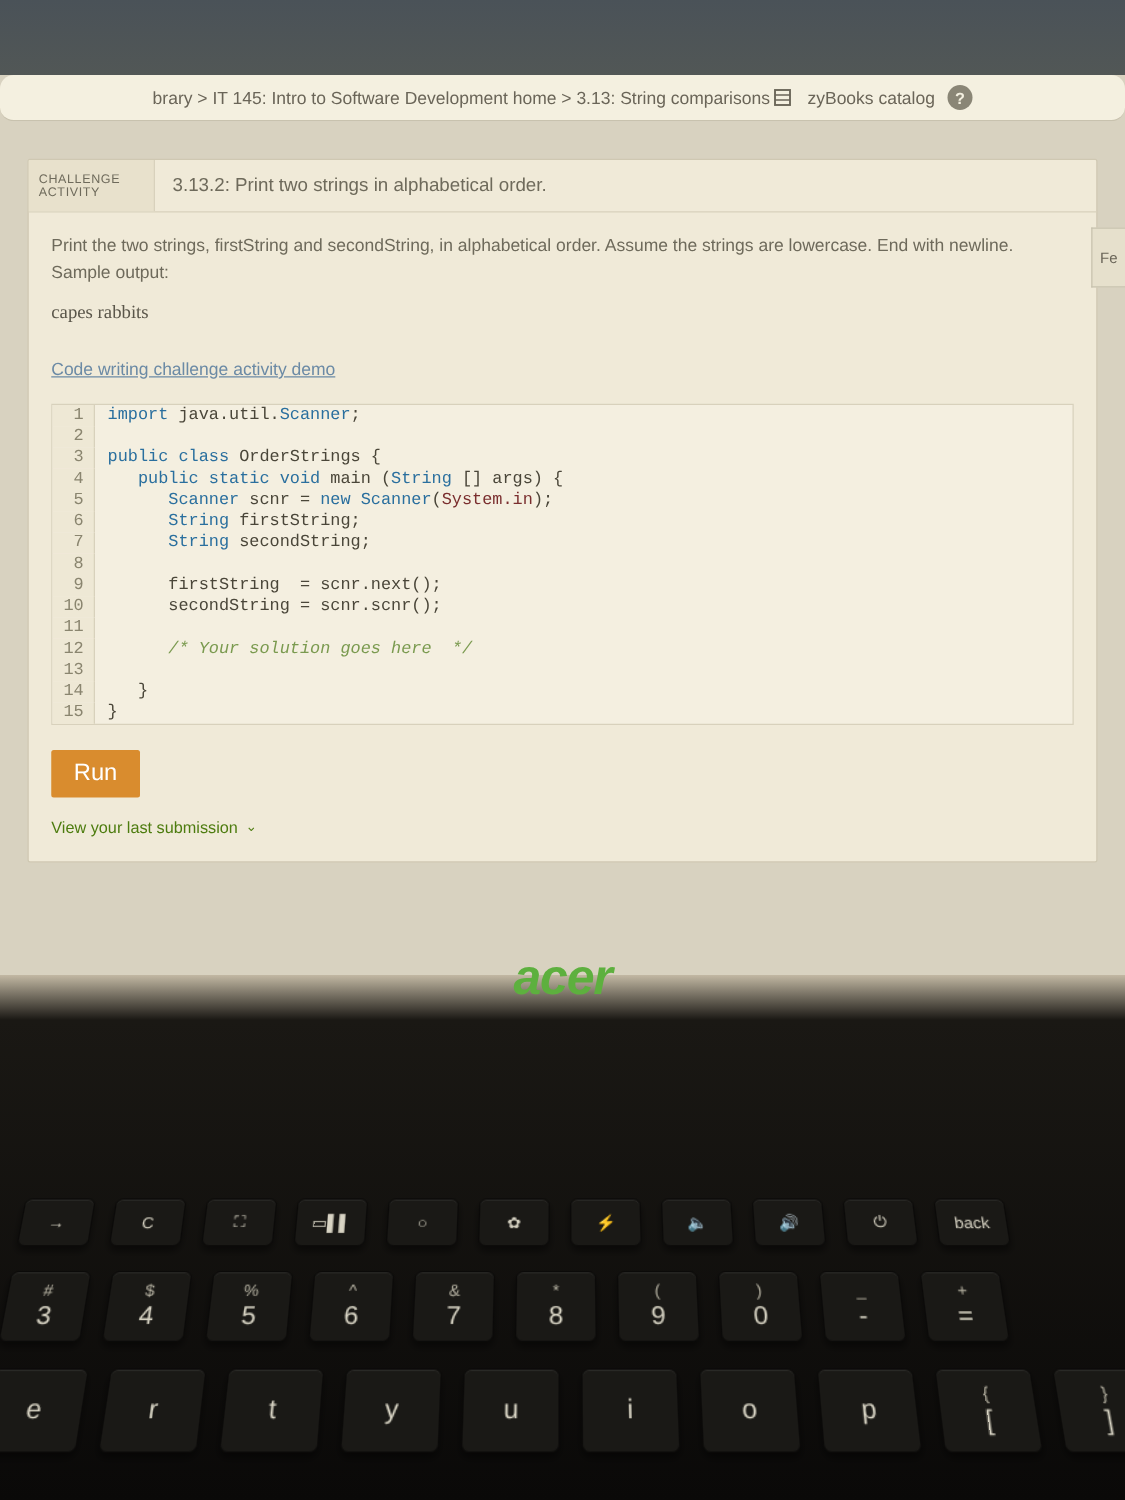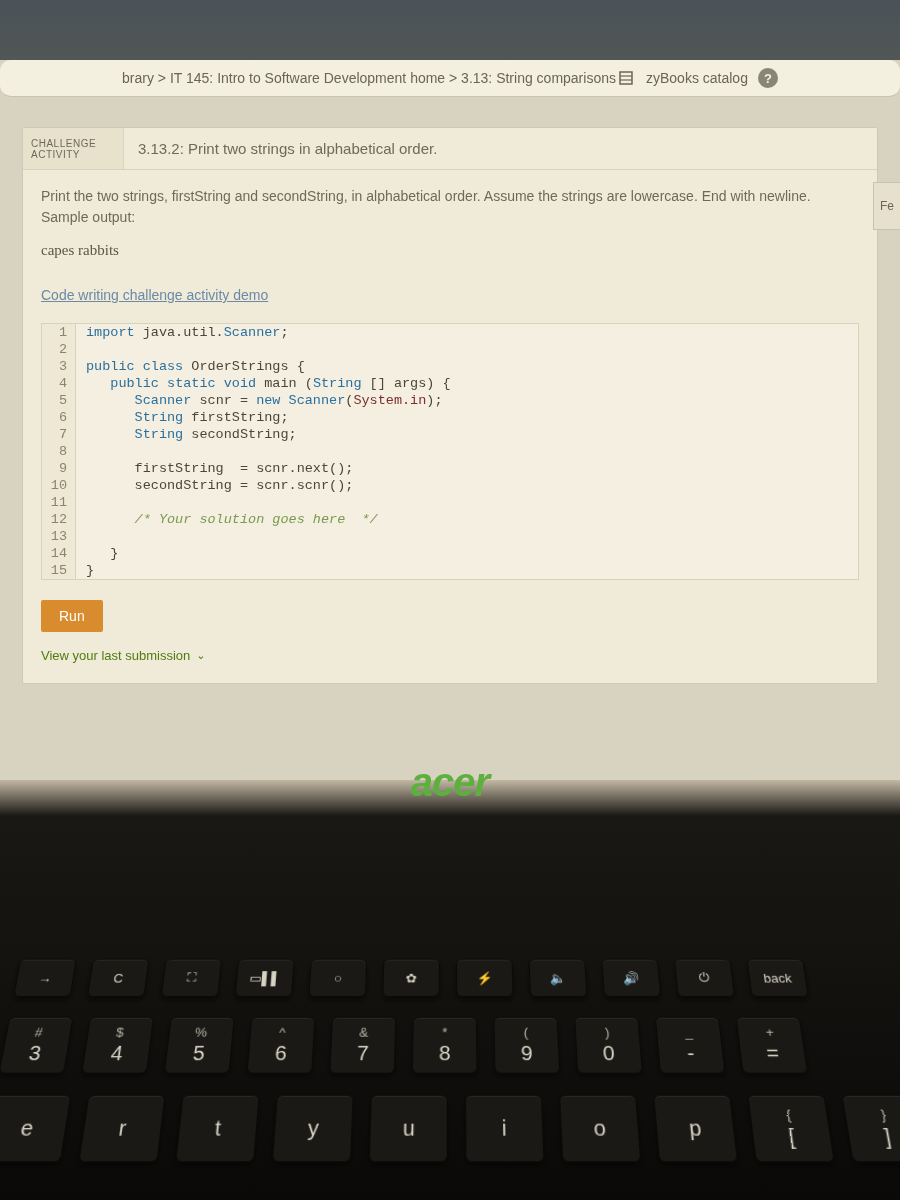--- a/index.html
+++ b/index.html
@@ -101,21 +101,21 @@
   .kw { color: #2a6f9e; }
   .type { color: #2a6f9e; }
   .str-cls { color: #7a2e2e; }
   .cmt { color: #7a9a4f; font-style: italic; }
   .run-btn {
     margin: 20px 18px 10px 18px;
     display: inline-block;
     background: #d98c2e;
     color: #fff;
     padding: 8px 18px;
-    font-size: 14px;
+    font-size: 19px;
     border-radius: 2px;
     cursor: pointer;
     border: none;
   }
   .view-sub {
     padding: 6px 18px 20px 18px;
     font-size: 13px; color: #4d7c0f;
     display: flex; align-items: center; gap: 6px;
   }
   .chev { font-size: 11px; }

